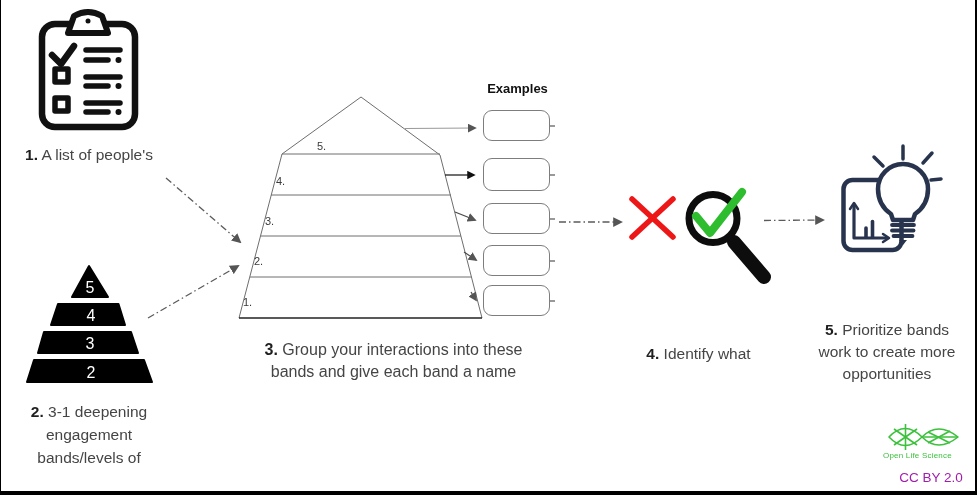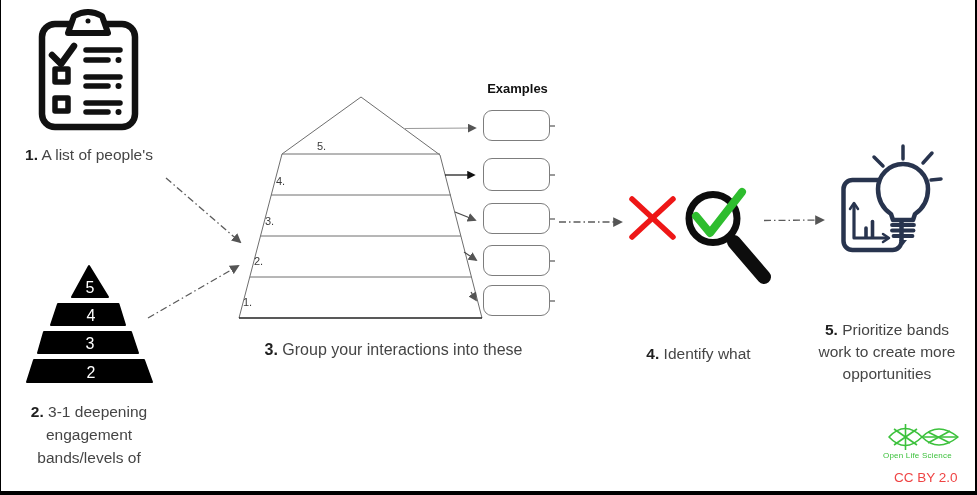--- a/index.html
+++ b/index.html
@@ -12,22 +12,22 @@
   svg.layer{position:absolute;left:0;top:0;}
   .caption{position:absolute;text-align:center;color:#454545;font-size:15.5px;line-height:23px;}
   .caption b{color:#1f1f1f;font-weight:700;}
   .cap3{font-size:16px;line-height:22px;}
   .ex-title{position:absolute;left:474px;top:81px;width:85px;text-align:center;
     font-size:13px;font-weight:700;color:#111;}
   .ex-box{position:absolute;left:482px;width:67px;height:31px;background:#fff;
     border:1.3px solid #7d7d7d;border-radius:9px;box-sizing:border-box;}
   .logo-text{position:absolute;left:882px;top:451px;width:88px;
     font-size:8px;color:#3cc13c;letter-spacing:.2px;}
-  .license{position:absolute;left:893px;top:470px;width:74px;text-align:left;
-    font-size:13.5px;color:#ef4444;}
+  .license{position:absolute;left:893px;top:470px;width:74px;text-align:center;
+    font-size:13.5px;color:#a21caf;}
 </style>
 </head>
 <body>
 
 <div class="canvas">
 
   <svg class="layer" width="977" height="495" viewBox="0 0 977 495">
     <defs>
       <marker id="ahg" viewBox="0 0 10 10" refX="8" refY="5" markerWidth="7.5" markerHeight="7.5" orient="auto">
         <path d="M0,0 L10,5 L0,10 z" fill="#555"></path>
@@ -169,20 +169,21 @@
   </div>
 
   <div class="caption" style="left:5px;top:400px;width:166px;">
     <div><b>2.</b><span> 3-1 deepening</span></div>
     <div>engagement</div>
     <div>bands/levels of</div>
   </div>
 
   <div class="caption cap3" style="left:240px;top:339px;width:305px;">
     <div><b>3.</b><span> Group your interactions into these</span></div>
+    <div>bands and give each band a name</div>
   </div>
 
   <div class="caption" style="left:610px;top:324px;width:175px;margin-top:18px;">
     <div><b>4.</b><span> Identify what</span></div>
   </div>
 
   <div class="caption" style="left:793px;top:319px;width:186px;line-height:22px;">
     <div><b>5.</b><span> Prioritize bands</span></div>
     <div>work to create more</div>
     <div>opportunities</div>

